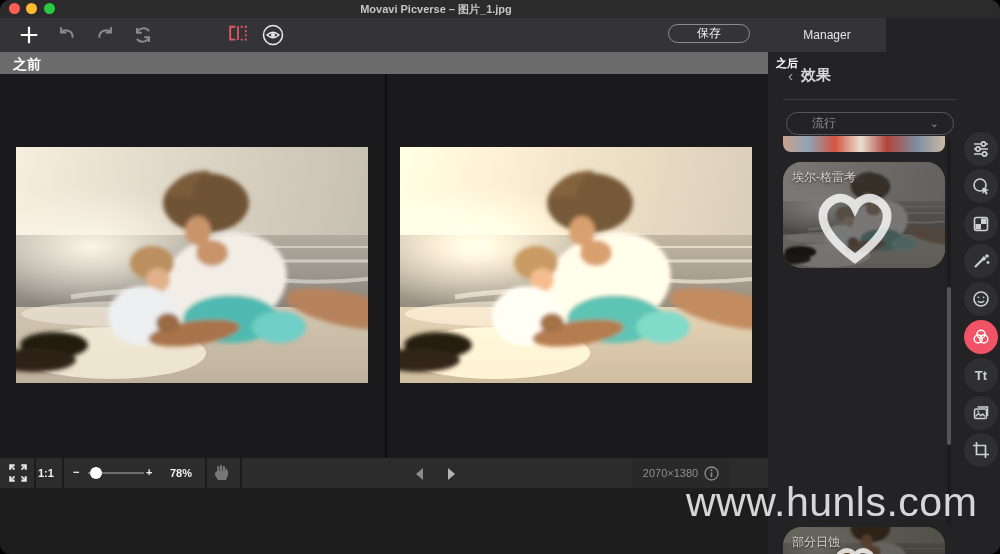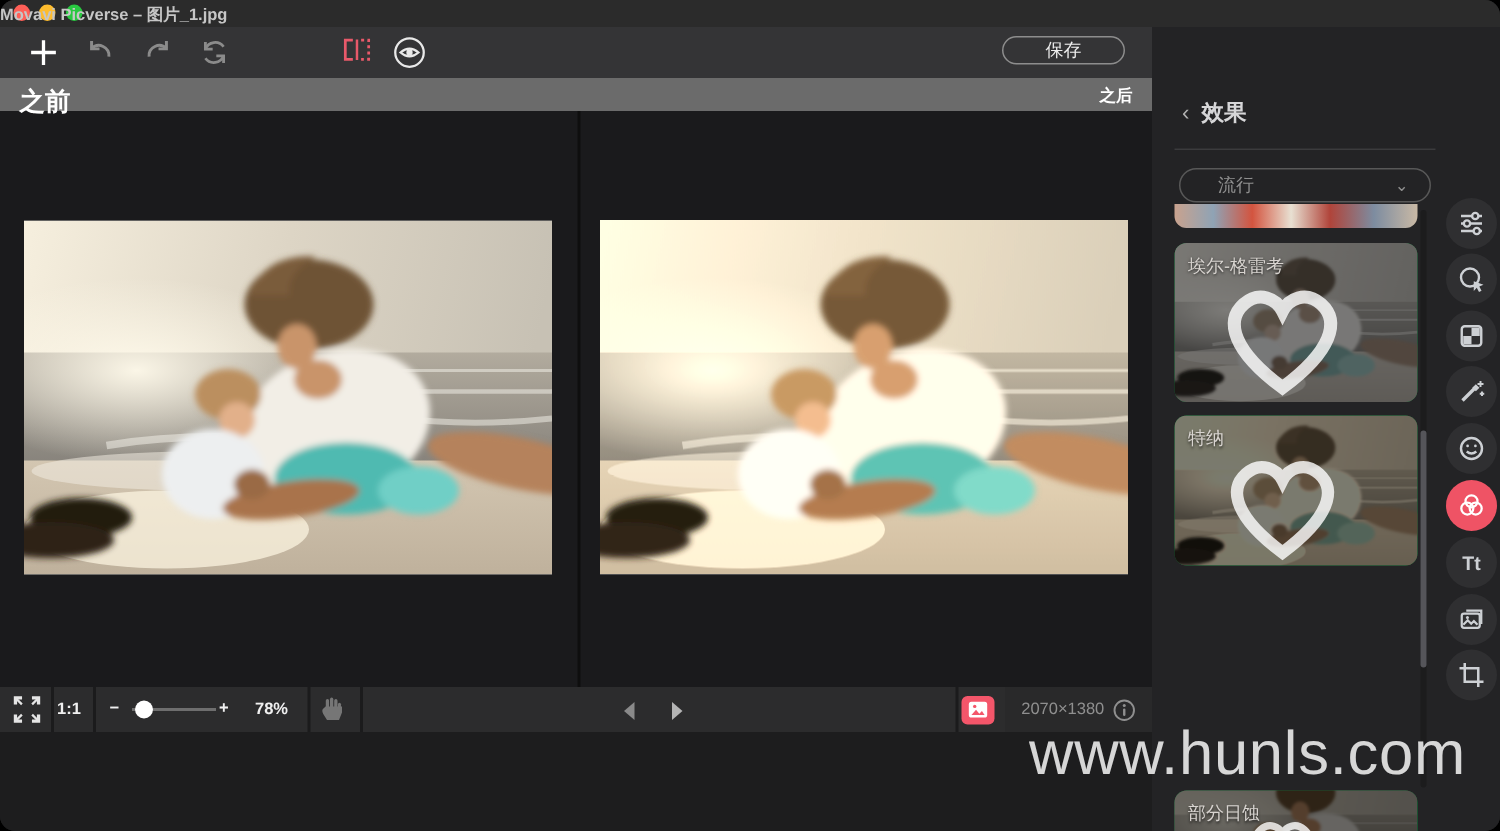--- a/index.html
+++ b/index.html
@@ -3,62 +3,62 @@
 <meta charset="utf-8">
 <style>
   html,body{margin:0;padding:0;background:#000;}
   *{box-sizing:border-box;font-family:"Liberation Sans",sans-serif;}
   .window{position:relative;width:1000px;height:554px;background:#232325;border-radius:10px;overflow:hidden;}
   .abs{position:absolute;}
 
   
   .titlebar{left:0;top:0;width:1000px;height:18px;background:#2b2b2b;}
   .tl{width:11px;height:11px;border-radius:50%;top:3px;}
-  .title-text{top:2px;left:0;width:872px;text-align:left;font-size:11px;font-weight:bold;color:#c6c6c6;}
+  .title-text{top:2px;left:0;width:872px;text-align:center;font-size:11px;font-weight:bold;color:#c6c6c6;}
 
   
   .toolbar{left:0;top:18px;width:768px;height:34px;background:#343436;}
   .tool-ic{top:24px;width:22px;height:22px;}
   .save-btn{left:668px;top:24px;width:82px;height:19px;border:1px solid #8d8d8d;border-radius:10px;color:#efefef;
     font-size:12px;display:flex;align-items:center;justify-content:center;cursor:default;}
   .tab{top:18px;height:34px;display:flex;align-items:center;justify-content:center;font-size:12px;color:#e6e6e6;}
   .tab-manager{left:768px;width:118px;background:#343436;}
   .tab-edit{left:886px;width:114px;background:#232325;}
 
   
   .ba-bar{left:0;top:52px;width:768px;height:22px;background:#6b6b6b;color:#fff;font-size:11px;font-weight:bold;}
   .ba-before{left:13px;top:56px;}
-  .ba-after{left:733px;top:56px;}
+  .ba-after{left:776px;top:56px;}
 
   
   .canvas{left:0;top:74px;width:768px;height:384px;background:#1a1a1c;}
   .pane-divider{left:385px;top:74px;width:2px;height:384px;background:#0e0e0e;}
   .photo{width:352px;height:236px;top:147px;overflow:hidden;background:#888;}
   .photo svg{display:block;width:352px;height:236px;}
   .photo-after svg{filter:sepia(0.15) saturate(1.12) brightness(1.04);}
 
   
   .bottom-bar{left:0;top:458px;width:768px;height:30px;background:#2c2c2d;}
   .bb-sep{top:458px;width:2px;height:30px;background:#1b1b1c;}
   .bb-text{color:#f0f0f0;font-size:11px;font-weight:bold;}
   .below-space{left:0;top:488px;width:768px;height:66px;background:#1d1d1e;}
-  .dims-zone{left:670px;top:458px;width:98px;height:30px;background:#29292a;display:flex;align-items:center;justify-content:center;gap:6px;}
+  .dims-zone{left:632px;top:458px;width:98px;height:30px;background:#29292a;display:flex;align-items:center;justify-content:center;gap:6px;}
   .dims-text{color:#8f8f8f;font-size:11px;}
   .img-badge{left:641px;top:464px;width:22px;height:19px;background:#f4566a;border-radius:4px;display:flex;align-items:center;justify-content:center;}
 
   
   .right-panel{left:768px;top:52px;width:232px;height:502px;background:#232325;overflow:hidden;}
   .panel-header{left:788px;top:66px;color:#d6d6d8;font-size:15px;font-weight:bold;display:flex;align-items:center;gap:8px;}
   .chev-left{color:#b0b0b0;font-size:15px;font-weight:normal;}
   .panel-divider{left:783px;top:99px;width:174px;height:1px;background:#3b3b3d;}
   .dropdown{left:786px;top:112px;width:168px;height:23px;border:1.5px solid #585858;border-radius:12px;
     display:flex;align-items:center;color:#8f8f8f;font-size:12px;padding-left:25px;text-align:right;}
   .dd-chev{position:absolute;right:14px;top:4px;color:#8f8f8f;font-size:11px;}
 
-  .card{left:783px;width:162px;background:#15803d;border-radius:8px;overflow:hidden;}
+  .card{left:783px;width:162px;background:#4d7c0f;border-radius:19px;overflow:hidden;}
   .card svg{display:block;width:162px;height:100%;}
   .card-label{position:absolute;left:9px;top:7px;color:#d8d4d0;font-size:12px;text-shadow:0 1px 2px rgba(0,0,0,.7);z-index:3;}
   .heart{position:absolute;right:9px;top:7px;z-index:3;}
   .f-greco{filter:grayscale(0.55) brightness(0.5) contrast(0.95);}
   .f-turner{filter:sepia(0.45) brightness(0.48) saturate(0.9);}
   .f-wood{filter:brightness(0.62) saturate(1.35);}
   .f-eclipse{filter:brightness(0.42);}
   .card-selected{border:1.5px solid #e8596a;}
   .intensity-bar{position:absolute;left:5px;right:5px;bottom:4px;height:24px;background:rgba(14,14,14,.6);border-radius:4px;z-index:3;}
   .intensity-track{position:absolute;left:11px;top:11px;width:118px;height:2px;background:#9a9a9a;}
@@ -183,23 +183,24 @@
       </svg>
   </div>
   <div class="abs tool-ic" style="left:262px">
     <svg viewBox="0 0 22 22" fill="none" stroke="#e9e9e9" stroke-width="1.5">
       <circle cx="11" cy="11" r="9.5"></circle>
       <path d="M5 11 Q11 5.8 17 11 Q11 16.2 5 11 Z"></path>
       <circle cx="11" cy="11" r="2.1" fill="#e9e9e9" stroke="none"></circle>
       </svg>
   </div>
   <div class="abs save-btn">保存</div>
+  <div class="abs tab tab-manager">Manager</div>
 
   <div class="abs ba-bar"></div>
-  <div class="abs ba-before" style="color:#fff;font-size:17px;font-weight:bold;z-index:2">之前</div>
+  <div class="abs ba-before" style="color:#fff;font-size:14px;font-weight:bold;z-index:2">之前</div>
   <div class="abs ba-after" style="color:#fff;font-size:11px;font-weight:bold;z-index:2">之后</div>
 
   <div class="abs canvas"></div>
   <div class="abs pane-divider"></div>
   <div class="abs photo" style="left:16px">
     <svg viewBox="0 0 352 236">
         <use href="#beachArt"></use>
       </svg>
   </div>
   <div class="abs photo photo-after" style="left:400px">
@@ -283,29 +284,20 @@
     <div class="abs card" style="left:15px;top:110px;height:106px">
       <svg viewBox="0 0 352 236" preserveAspectRatio="xMidYMid slice" class="f-greco" style="height:106px">
           <use href="#beachArt"></use>
         </svg>
       <span class="card-label">埃尔-格雷考</span>
       <svg class="heart" width="16" height="16" viewBox="0 0 16 16">
           <use href="#heartIc"></use>
         </svg>
     </div>
 
-    <div class="abs card" style="left:15px;top:225px;height:100px">
-      <svg viewBox="0 0 352 236" preserveAspectRatio="xMidYMid slice" class="f-turner" style="height:100px">
-          <use href="#beachArt"></use>
-        </svg>
-      <span class="card-label">特纳</span>
-      <svg class="heart" width="16" height="16" viewBox="0 0 16 16">
-          <use href="#heartIc"></use>
-        </svg>
-    </div>
 
 
     <div class="abs card" style="left:15px;top:475px;height:60px">
       <svg viewBox="0 0 352 236" preserveAspectRatio="xMidYMid slice" class="f-eclipse" style="height:60px">
           <use href="#beachArt"></use>
         </svg>
       <span class="card-label">部分日蚀</span>
       <svg class="heart" width="16" height="16" viewBox="0 0 16 16">
           <use href="#heartIc"></use>
         </svg>

